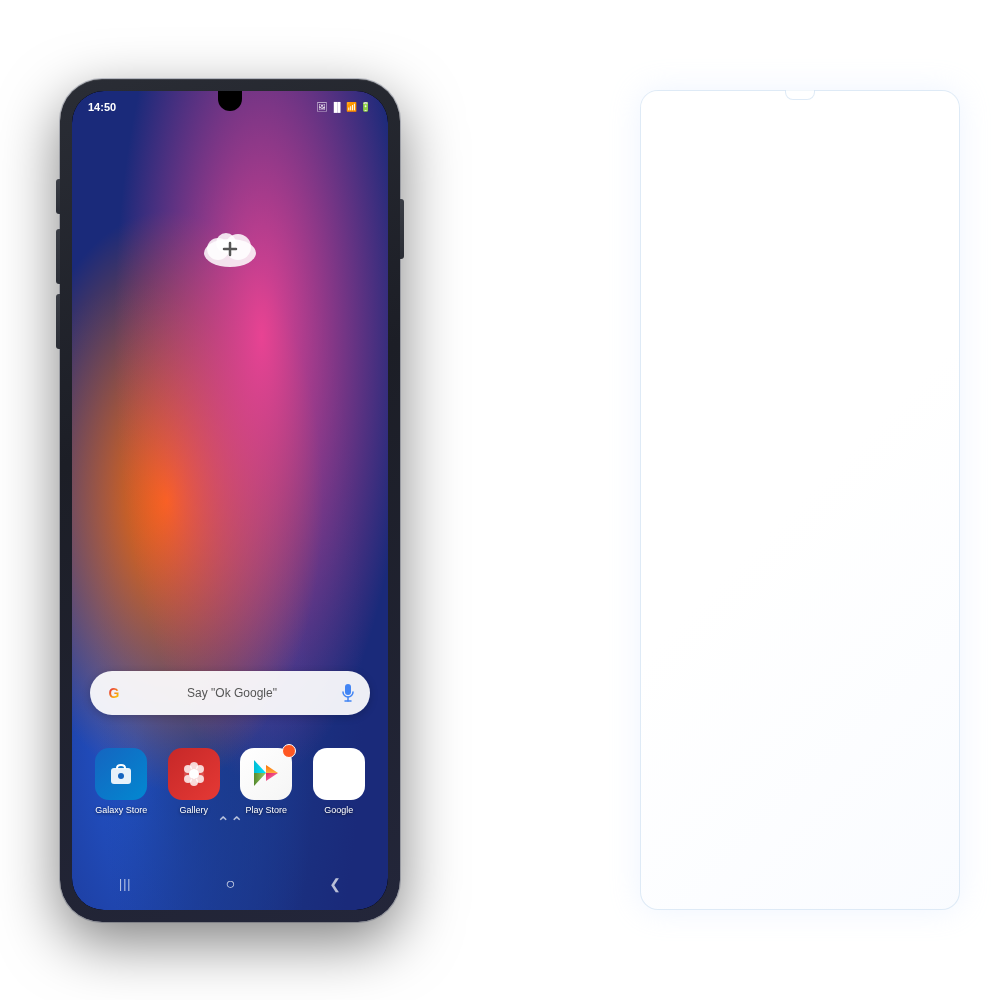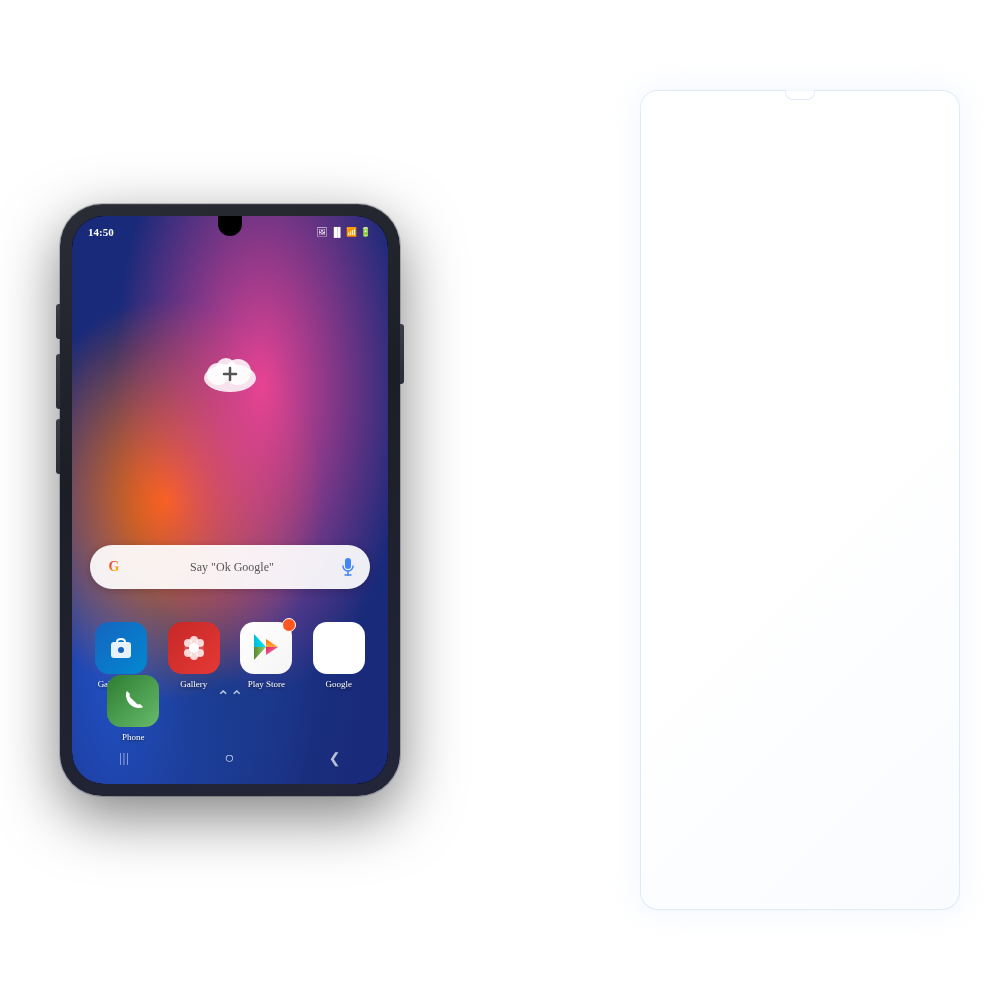--- a/index.html
+++ b/index.html
@@ -63,30 +63,29 @@
       background: rgba(255,255,255,0.6);
       border-radius: 0 0 8px 8px;
       border: 1px solid rgba(200,220,240,0.6);
       border-top: none;
     }
 
     
     .phone {
       position: relative;
       width: 340px;
-      height: 592px;
+      height: 843px;
       background: linear-gradient(160deg, #2a2d35 0%, #1c1e26 40%, #23263a 100%);
       border-radius: 42px;
       box-shadow:
         0 20px 60px rgba(0,0,0,0.5),
         0 0 0 1px rgba(80,90,120,0.3),
         inset 0 1px 0 rgba(255,255,255,0.1);
       flex-shrink: 0;
       margin-left: 30px;
-      font-family: Liberation Serif, serif;
     }
 
     
     .phone::before {
       content: '';
       position: absolute;
       right: -4px;
       top: 120px;
       width: 4px;
       height: 60px;
@@ -485,28 +484,20 @@
               <div style="background:#FBBC05; border-radius:3px;"></div>
             </div>
             <span class="app-label">Google</span>
           </div>
         </div>
 
         <div class="swipe-indicator">⌃⌃</div>
 
         <div class="dock">
 
-          <div class="app-item">
-            <div class="app-icon" style="background:linear-gradient(135deg,#2E7D32,#66BB6A);">
-              <svg width="28" height="28" viewBox="0 0 28 28" fill="none">
-                <path d="M8 4C8 4 7 5 7 8C7 15 13 21 20 21C23 21 24 20 24 20L21 17C21 17 19 18 18 17C16 15 13 12 11 10C10 9 11 7 11 7L8 4Z" fill="white"></path>
-              </svg>
-            </div>
-            <span class="app-label">Phone</span>
-          </div>
 
 
         </div>
 
         <div class="nav-bar">
           <span class="nav-btn" style="font-size:12px; color:rgba(255,255,255,0.7); letter-spacing:1px;">|||</span>
           <span class="nav-btn" style="font-size:16px; color:rgba(255,255,255,0.8);">○</span>
           <span class="nav-btn" style="font-size:14px; color:rgba(255,255,255,0.7);">❮</span>
         </div>
 

